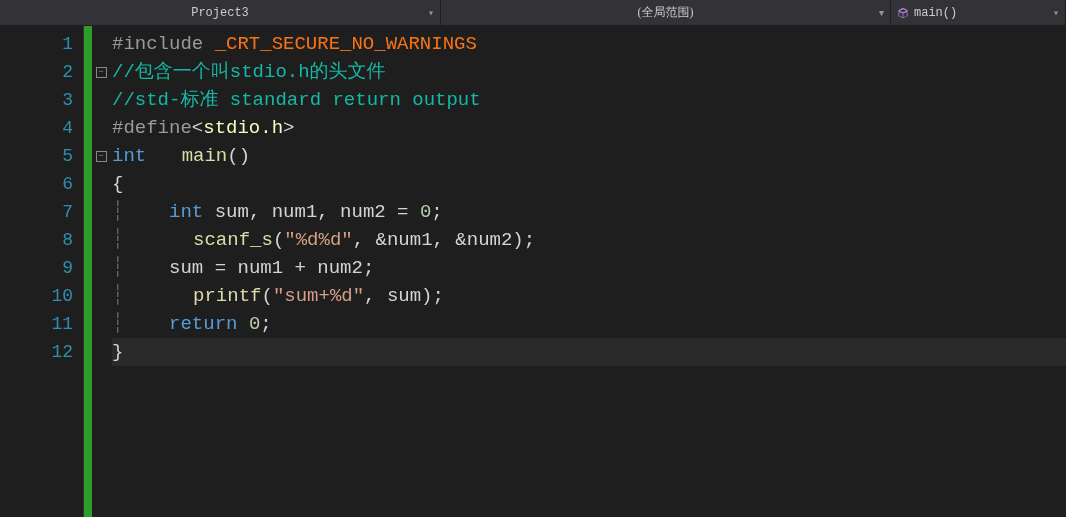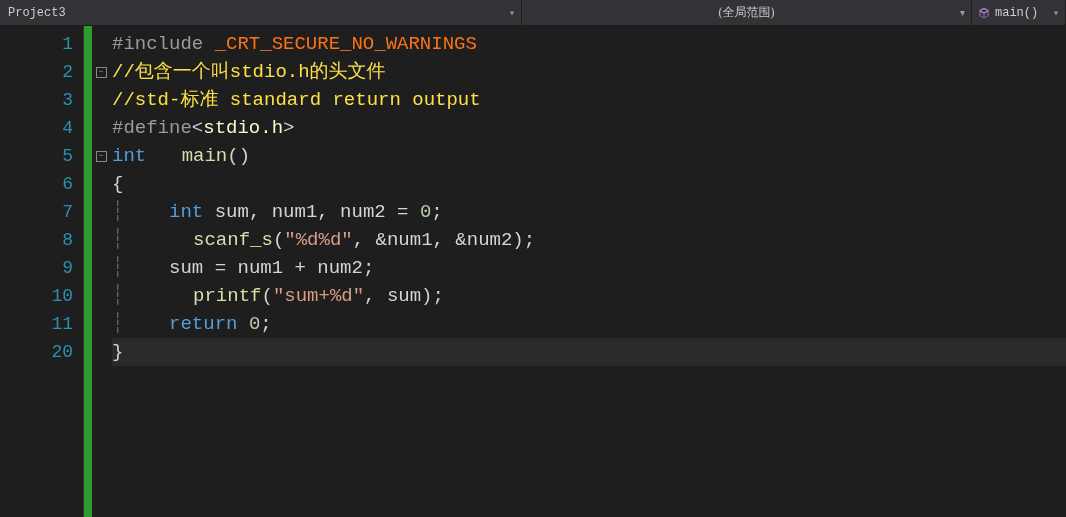--- a/index.html
+++ b/index.html
@@ -25,21 +25,22 @@
       display: flex;
       align-items: center;
       padding: 0 8px;
       font-size: 12px;
       color: #cccccc;
       border-right: 1px solid #1e1e1e;
       background: #333337;
       position: relative;
     }
     .dropdown.project {
-      width: 522px;
+      width: 441px;
+      justify-content: center;
     }
     .dropdown.scope {
       width: 450px;
       justify-content: center;
       font-family: Liberation Serif, serif;
     }
     .dropdown.func {
       flex: 1;
       padding-left: 6px;
     }
@@ -113,21 +114,21 @@
       height: 28px;
       line-height: 28px;
       white-space: pre;
     }
     .line.hl {
       background: #2a2a2a;
     }
     .kw { color: #569cd6; }
     .macro { color: #f97316; }
     .dir { color: #9a9a9a; }
-    .cm { color: #fde047; }
+    .cm { color: #14b8a6; }
     .str { color: #d69d85; }
     .func-name { color: #dcdcaa; padding-left: 24px; }
     .num { color: #b5cea8; }
     .id { color: #fef9c3; }
     .pn { color: #d4d4d4; }
     .bar { color: #606060; }
   </style>
 </head>
 <body>
 
@@ -157,21 +158,21 @@
     <div class="ln">2</div>
     <div class="ln">3</div>
     <div class="ln">4</div>
     <div class="ln">5</div>
     <div class="ln">6</div>
     <div class="ln">7</div>
     <div class="ln">8</div>
     <div class="ln">9</div>
     <div class="ln">10</div>
     <div class="ln">11</div>
-    <div class="ln">20</div>
+    <div class="ln">12</div>
   </div>
   <div class="margin-strip"></div>
   <div class="fold-col">
     <div class="fold"></div>
     <div class="fold">
         <span class="fold-box">−</span>
       </div>
     <div class="fold"></div>
     <div class="fold"></div>
     <div class="fold">

